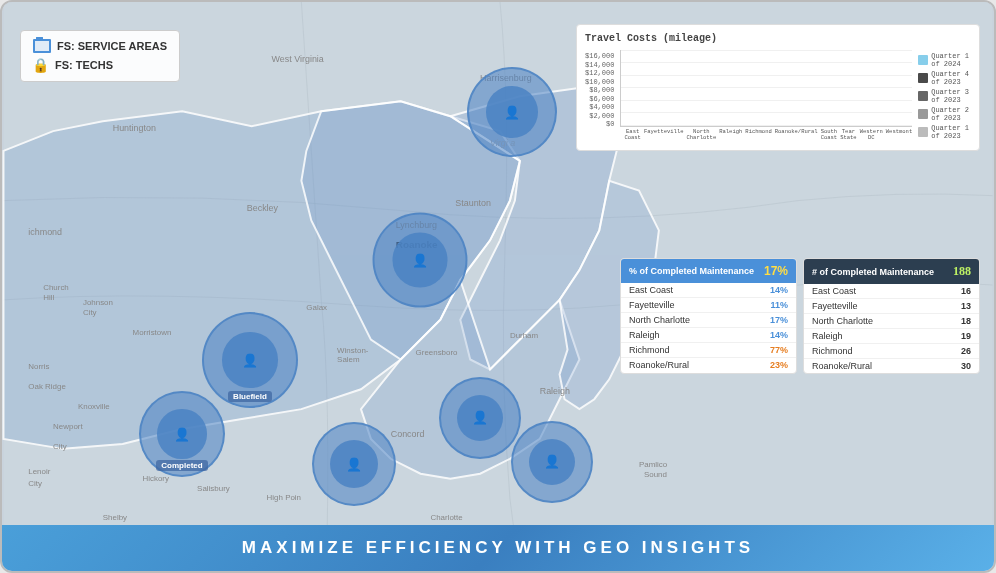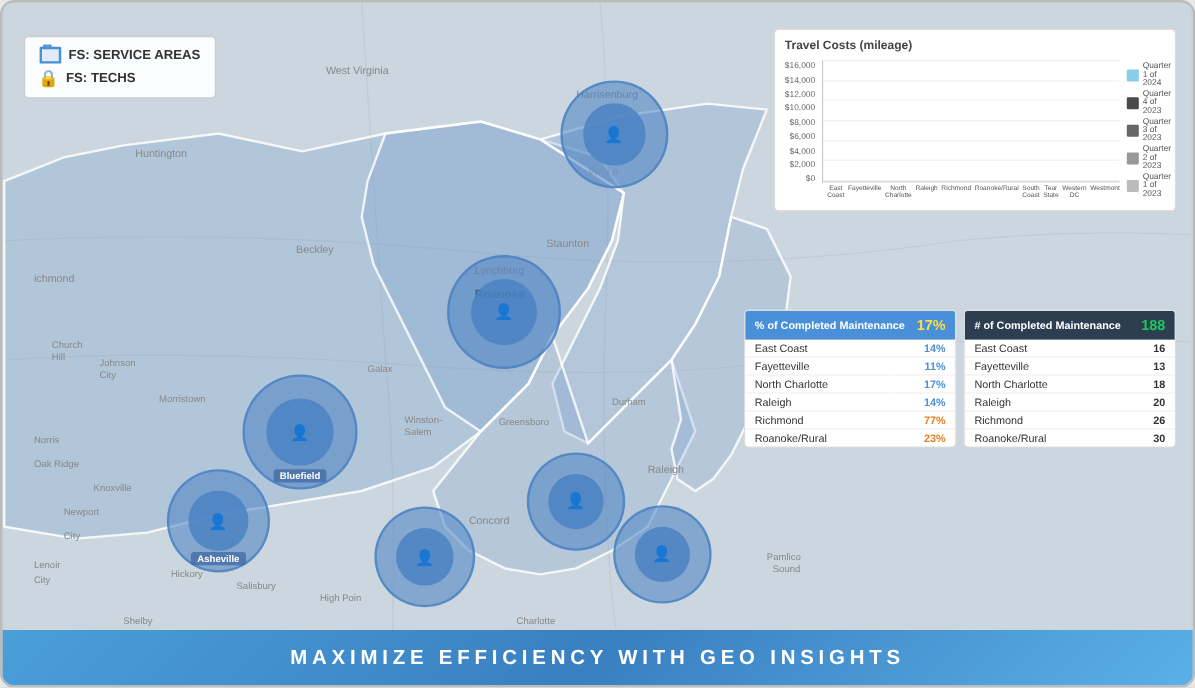--- a/index.html
+++ b/index.html
@@ -79,26 +79,27 @@
     .tech-icon {
       color: white;
       font-size: 13px;
     }
 
     
     .chart-panel {
       position: absolute;
       top: 22px;
       right: 14px;
-      width: 335px;
+      width: 404px;
       background: white;
       border: 1px solid #ddd;
       border-radius: 4px;
       padding: 8px;
       z-index: 10;
+      font-family: Liberation Mono, monospace;
     }
     .chart-title {
       font-size: 10px;
       font-weight: bold;
       color: #444;
       margin-bottom: 6px;
     }
     .bar-group {
       display: flex;
       align-items: flex-end;
@@ -277,21 +278,21 @@
       <div class="tech-circle-inner">
         <span class="tech-icon">👤</span>
       </div>
       <div style="position:absolute;bottom:4px;font-size:8px;color:white;font-weight:bold;background:rgba(60,100,160,0.7);padding:1px 5px;border-radius:3px;">Bluefield</div>
     </div>
 
     <div class="tech-circle" style="width:86px;height:86px;left:180px;top:432px;transform:translate(-50%,-50%)">
       <div class="tech-circle-inner">
         <span class="tech-icon">👤</span>
       </div>
-      <div style="position:absolute;bottom:4px;font-size:8px;color:white;font-weight:bold;background:rgba(60,100,160,0.7);padding:1px 5px;border-radius:3px;">Asheville</div>
+      <div style="position:absolute;bottom:4px;font-size:8px;color:white;font-weight:bold;background:rgba(60,100,160,0.7);padding:1px 5px;border-radius:3px;">Completed</div>
     </div>
 
     <div class="tech-circle" style="width:84px;height:84px;left:352px;top:462px;transform:translate(-50%,-50%)">
       <div class="tech-circle-inner">
         <span class="tech-icon">👤</span>
       </div>
     </div>
 
     <div class="tech-circle" style="width:82px;height:82px;left:478px;top:416px;transform:translate(-50%,-50%)">
       <div class="tech-circle-inner">
@@ -499,39 +500,39 @@
           <td>Roanoke/Rural</td>
           <td class="highlight-orange">23%</td>
         </tr>
       </tbody>
         </table>
     </div>
 
     <div class="stats-panel">
       <div class="stats-header dark">
         <span># of Completed Maintenance</span>
-        <span class="stats-value" style="color:#22c55e;">188</span>
+        <span class="stats-value" style="color:#bef264;font-family:Liberation Serif, serif;">188</span>
       </div>
       <table class="stats-table">
         <tbody>
             <tr>
           <td>East Coast</td>
           <td>16</td>
         </tr>
         <tr>
           <td>Fayetteville</td>
           <td>13</td>
         </tr>
         <tr>
           <td>North Charlotte</td>
           <td>18</td>
         </tr>
         <tr>
           <td>Raleigh</td>
-          <td>20</td>
+          <td>19</td>
         </tr>
         <tr>
           <td>Richmond</td>
           <td>26</td>
         </tr>
         <tr>
           <td>Roanoke/Rural</td>
           <td>30</td>
         </tr>
       </tbody>

